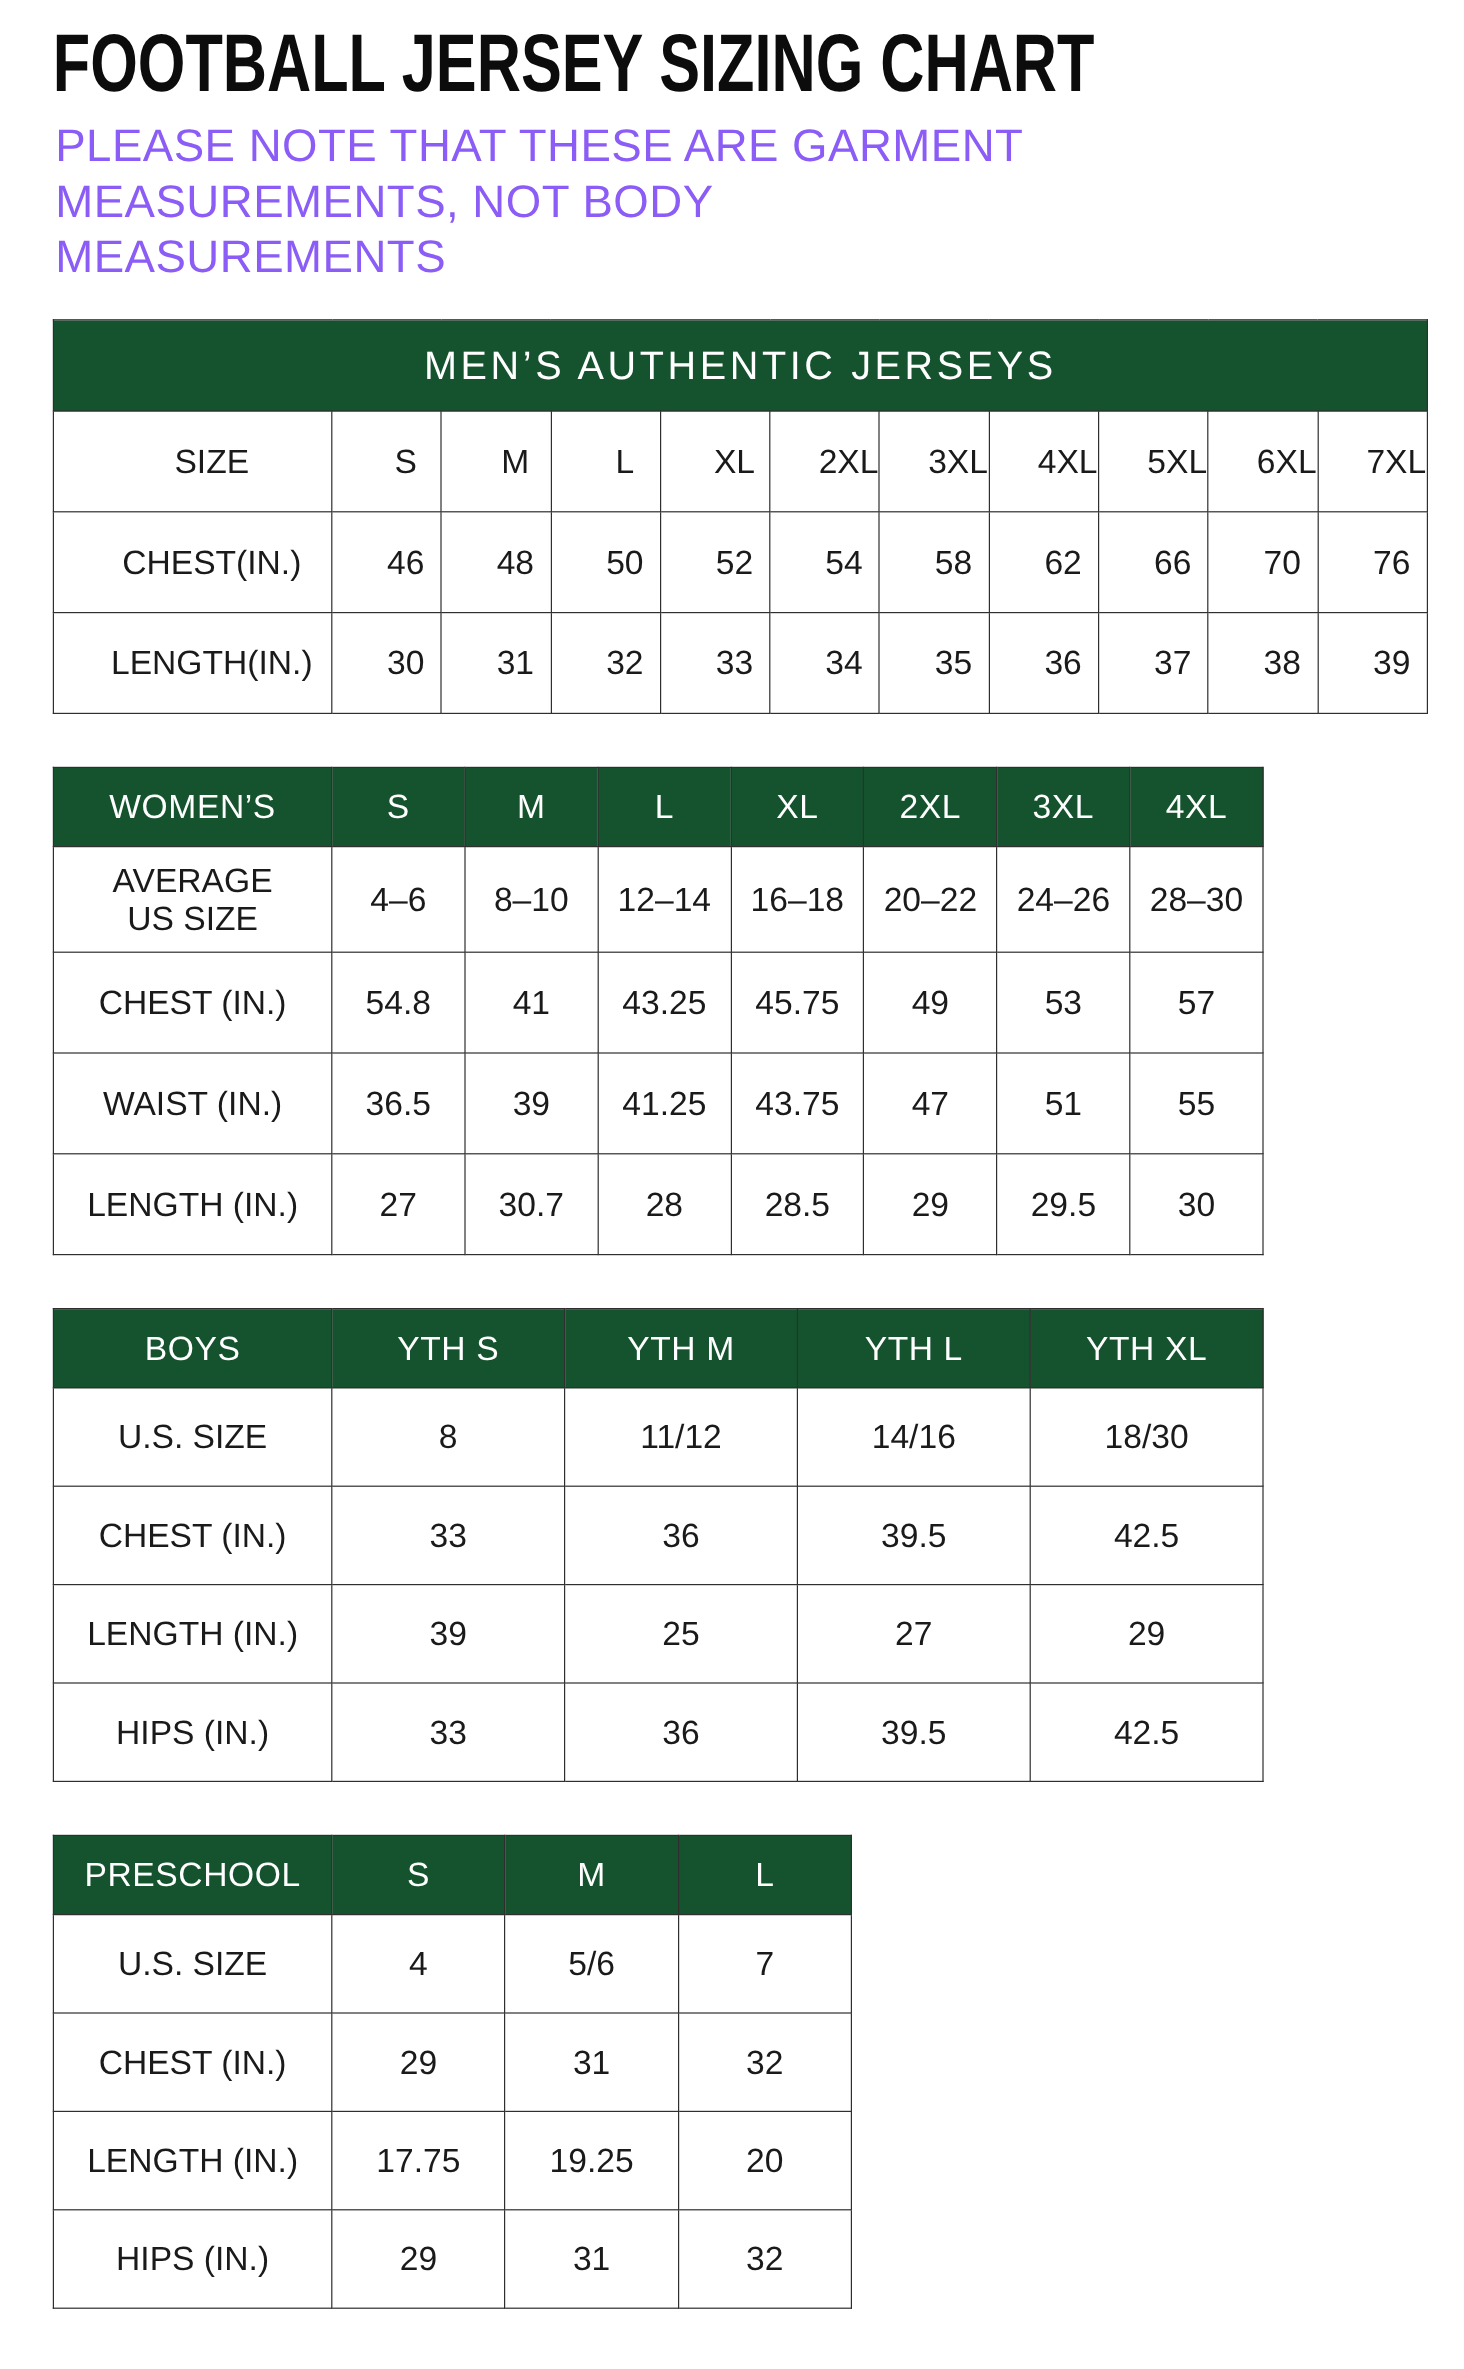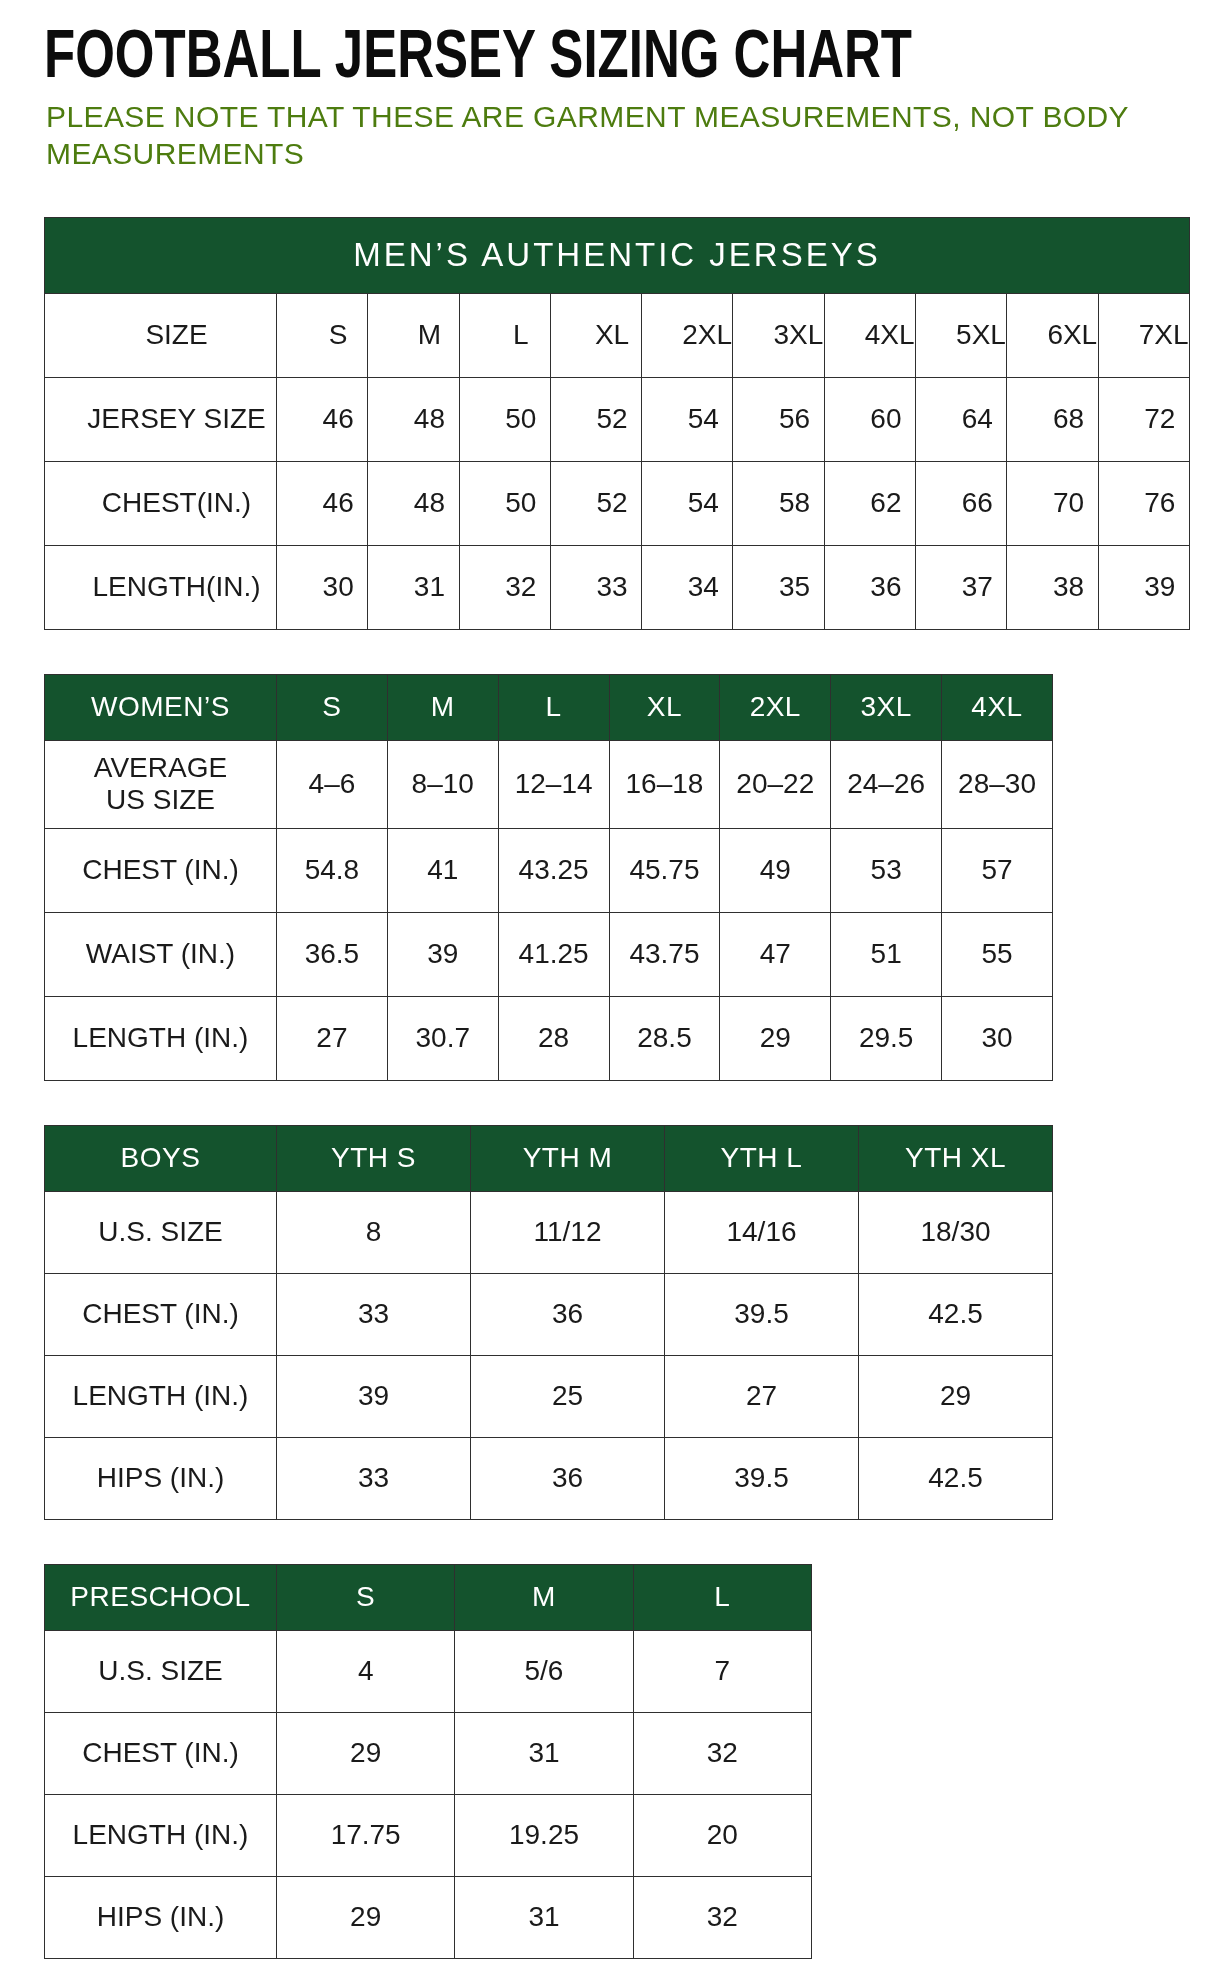--- a/index.html
+++ b/index.html
@@ -16,25 +16,25 @@
     margin: 0 0 10px 0;
     font-size: 68px;
     font-weight: 900;
     line-height: 1.05;
     color: #0c0c0c;
     white-space: nowrap;
     transform: scaleX(0.75);
     transform-origin: left center;
   }
   .note {
-    color: #4d7c0f;
-    font-size: 30px;
+    color: #8b5cf6;
+    font-size: 38px;
     line-height: 1.22;
     letter-spacing: 0.4px;
-    margin: 0 0 44px 2px;
+    margin: 0 0 28px 2px;
     white-space: pre-line;
   }
 
   table.size-table {
     border-collapse: collapse;
     table-layout: fixed;
     margin: 0 0 44px 0;
   }
   .size-table td {
     border: 1px solid #2f2f2f;
@@ -46,21 +46,21 @@
     background: #ffffff;
   }
   .size-table td.gray {
     background: #14532d;
     color: #ffffff;
   }
   .size-table td.label { white-space: pre-line; }
 
   .mens { width: 1146px; }
   .womens, .boys { width: 1009px; }
-  .preschool { width: 768px; }
+  .preschool { width: 666px; }
   .col-label { width: 232px; }
 
   .banner-row td {
     height: 76px;
     font-size: 33px;
     letter-spacing: 3px;
   }
   .head-row td { height: 66px; letter-spacing: 0.5px; margin-top: 38px; }
   .mens tr.data td { height: 84px; padding-left: 40px; }
   .womens tr.data td { height: 84px; }
@@ -93,33 +93,20 @@
         <td>L</td>
         <td>XL</td>
         <td>2XL</td>
         <td>3XL</td>
         <td>4XL</td>
         <td>5XL</td>
         <td>6XL</td>
         <td>7XL</td>
       </tr>
       <tr class="data">
-        <td class="label">JERSEY SIZE</td>
-        <td>46</td>
-        <td>48</td>
-        <td>50</td>
-        <td>52</td>
-        <td>54</td>
-        <td>56</td>
-        <td>60</td>
-        <td>64</td>
-        <td>68</td>
-        <td>72</td>
-      </tr>
-      <tr class="data">
         <td class="label">CHEST(IN.)</td>
         <td>46</td>
         <td>48</td>
         <td>50</td>
         <td>52</td>
         <td>54</td>
         <td>58</td>
         <td>62</td>
         <td>66</td>
         <td>70</td>

